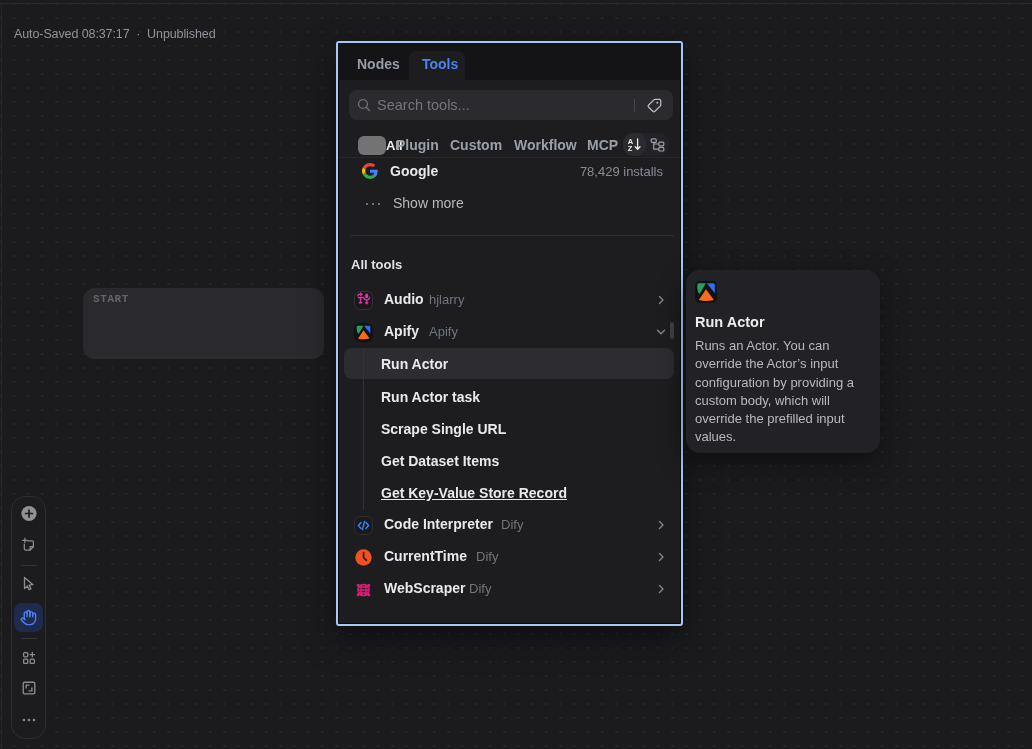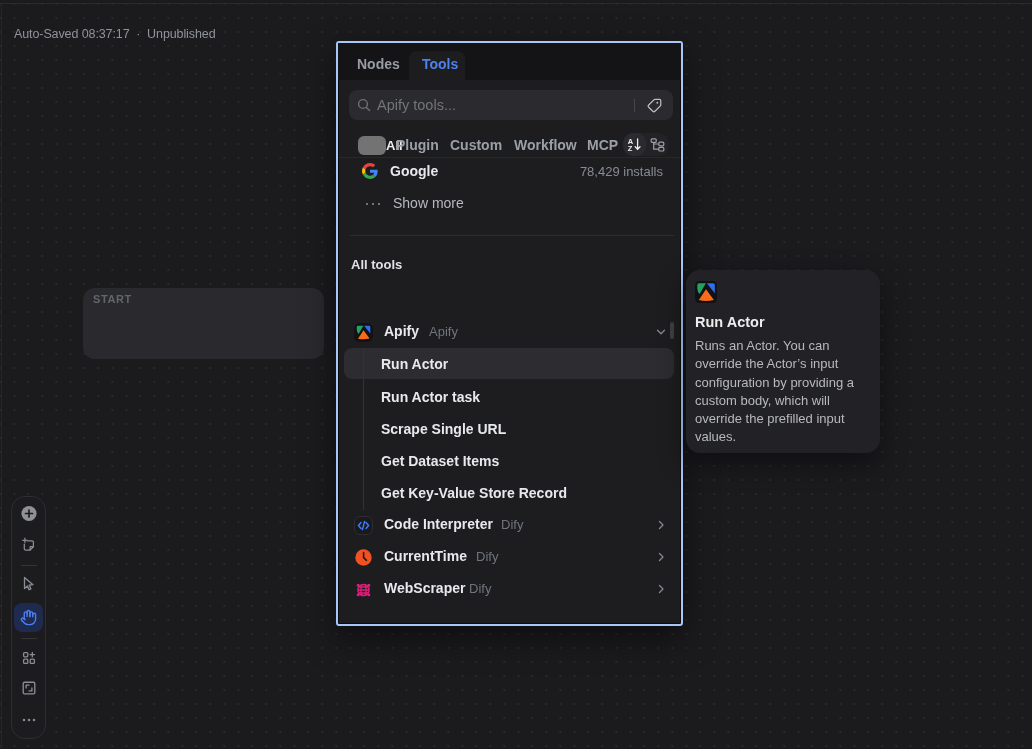--- a/index.html
+++ b/index.html
@@ -14,21 +14,21 @@
     position:absolute; inset:0;
     background-image: radial-gradient(circle, #29292d 1.1px, transparent 1.5px);
     background-size: 14px 14px;
     background-position: 7.4px 11px;
   }
   .topline { position:absolute; left:0; top:3px; width:1032px; height:1px; background:#2a2a2e; }
   .leftline { position:absolute; left:1px; top:4px; width:1px; height:745px; background:#26262a; }
   .autosave { position:absolute; left:14px; top:26.5px; font-size:12.5px; font-weight:500; color:#90939a; letter-spacing:-0.1px; }
 
   
-  .startnode { position:absolute; left:83px; top:288px; width:241px; height:71px; background:#2a2a2e; border-radius:12px; }
+  .startnode { position:absolute; left:83px; top:288px; width:241px; height:71px; background:#2a2a2e; border-radius:12px;font-family:Liberation Mono, monospace; }
   .startnode .label { position:absolute; left:10px; top:4.5px; font-size:11px; font-weight:700; letter-spacing:0.6px; color:#62656c; }
   .startnode .card { position:absolute; left:3px; top:25px; right:3px; bottom:3px; background:#1f1f23; border-radius:10px; }
   .startnode .nicon { position:absolute; left:10px; top:11px; width:23px; height:23px; border-radius:7px; background:#3567f6; display:flex; align-items:center; justify-content:center; }
   .startnode .ntitle { position:absolute; left:44px; top:14px; font-size:15px; font-weight:700; color:#f5f6f8; letter-spacing:-0.3px; }
   .startnode .plus { position:absolute; right:-9.5px; top:15px; width:13px; height:13px; border-radius:50%; background:#2e62f4; display:flex; align-items:center; justify-content:center; }
 
   
   .toolbar { position:absolute; left:11px; top:496px; width:35px; height:243px; border:1px solid #2d2d32; background:#1c1c1f; border-radius:14px; }
   .toolbar .ic { position:absolute; left:50%; transform:translateX(-50%); display:flex; align-items:center; justify-content:center; }
   .toolbar .div { position:absolute; left:9px; width:16px; height:1px; background:#333338; }
@@ -143,21 +143,21 @@
   <div class="header"></div>
   <div class="tab-tools-bg"></div>
   <div class="tab-nodes">Nodes</div>
   <div class="tab-tools">Tools</div>
 
   <div class="search">
     <svg style="position:absolute;left:8px;top:8px;" width="14" height="14" viewBox="0 0 14 14" fill="none" stroke="#6d7076" stroke-width="1.4" stroke-linecap="round">
         <circle cx="6" cy="6" r="4.4"></circle>
         <path d="M9.4 9.4L12.6 12.6"></path>
       </svg>
-    <div class="ph">Apify tools...</div>
+    <div class="ph">Search tools...</div>
     <div class="sep"></div>
     <svg style="position:absolute;right:11px;top:7.5px;" width="15" height="15" viewBox="0 0 24 24" fill="none" stroke="#b9bec6" stroke-width="2" stroke-linejoin="round">
         <g transform="scale(-1,1) translate(-24,0)">
           <path d="M12.586 2.586A2 2 0 0 0 11.172 2H4a2 2 0 0 0-2 2v7.172a2 2 0 0 0 .586 1.414l8.704 8.704a2.426 2.426 0 0 0 3.42 0l6.58-6.58a2.426 2.426 0 0 0 0-3.42z"></path>
           <circle cx="7.5" cy="7.5" r="1.5" fill="#b9bec6" stroke="none"></circle>
         </g>
       </svg>
   </div>
 
   <div class="filters">
@@ -200,20 +200,40 @@
         <circle cx="2" cy="2" r="1.1" fill="#85888e"></circle>
         <circle cx="8" cy="2" r="1.1" fill="#85888e"></circle>
         <circle cx="14" cy="2" r="1.1" fill="#85888e"></circle>
       </svg>
     <div class="rtitle" style="left:55px;font-weight:400;color:#b6b9bf;">Show more</div>
   </div>
 
   <div style="position:absolute;left:12px;top:191.5px;right:7px;height:1px;background:rgba(255,255,255,.08);"></div>
   <div class="alltools">All tools</div>
 
+  <div class="row" style="top:241px;">
+    <div class="rowicon" style="background:#19191c;border:1px solid #333338;">
+      <svg width="19" height="19" viewBox="0 0 19 19" style="position:absolute;left:-1px;top:-1px;">
+          <g stroke="#e632a8" fill="none" stroke-linecap="round">
+            <path d="M3.6 4.9q0.3-1.9 2.6-1.8h1.2" stroke-width="1.2"></path>
+            <path d="M6.5 1.9l1.5 1.3-1.5 1.3" stroke-width="1.2"></path>
+            <path d="M4.5 6.6h4M6.5 6.6v5.2M5.3 11.8h2.4" stroke-width="1.5"></path>
+            <rect x="11.2" y="2.6" width="3" height="4.6" rx="1.5" fill="#e632a8" stroke="none"></rect>
+            <path d="M9.9 6.2q0 2.8 2.8 2.8t2.8-2.8" stroke-width="1.2"></path>
+            <path d="M12.7 9v1.4" stroke-width="1.2"></path>
+            <path d="M12.7 12.9v-2.3M12.7 12.9l-1.2-1.2M12.7 12.9l1.2-1.2" stroke-width="1.2"></path>
+          </g>
+        </svg>
+    </div>
+    <div class="rtitle">Audio</div>
+    <div class="rsub" style="left:91px;">hjlarry</div>
+    <svg class="chev" width="12" height="12" viewBox="0 0 12 12" fill="none" stroke="#83868d" stroke-width="1.4" stroke-linecap="round" stroke-linejoin="round">
+        <path d="M4.5 2.5L8 6l-3.5 3.5"></path>
+      </svg>
+  </div>
 
   <div class="row" style="top:273px;">
     <div class="rowicon" style="background:#121214;">
       <svg width="17" height="17" viewBox="0 0 24 24" style="position:absolute;left:1px;top:1px;">
           <path d="M4.3 2.4h7.6L5 14.2Q2.6 12 2.5 8V4.2Q2.5 2.4 4.3 2.4Z" fill="#23a163"></path>
           <path d="M12.9 2.4h6.7Q21.6 2.4 21.6 4.4v8.9z" fill="#2d6ef5"></path>
           <path d="M12 8.9l8.6 11.7Q16.2 21.7 12 21.7q-4.3 0-7.8-1z" fill="#f86a1e"></path>
         </svg>
     </div>
     <div class="rtitle">Apify</div>
@@ -222,21 +242,21 @@
         <path d="M2.5 4.2L6 7.7l3.5-3.5"></path>
       </svg>
   </div>
 
   <div class="hl"></div>
   <div class="treeline"></div>
   <div class="subrow" style="top:313px;">Run Actor</div>
   <div class="subrow" style="top:346px;">Run Actor task</div>
   <div class="subrow" style="top:378px;">Scrape Single URL</div>
   <div class="subrow" style="top:410px;">Get Dataset Items</div>
-  <div class="subrow" style="top:442px;">Get Key-Value Store Record</div>
+  <div class="subrow" style="top:442px;text-decoration:underline;">Get Key-Value Store Record</div>
 
   <div class="row" style="top:466px;">
     <div class="rowicon" style="background:#1a1a1e;border:1px solid #2e2e33;">
       <svg width="17" height="17" viewBox="0 0 17 17" fill="none" stroke="#3b7cf7" stroke-width="1.5" stroke-linecap="round" stroke-linejoin="round" style="position:absolute;left:0;top:0;">
           <path d="M6 5.5L3.4 8.5L6 11.5M11 5.5l2.6 3L11 11.5M9.6 4.4L7.4 12.6"></path>
         </svg>
     </div>
     <div class="rtitle">Code Interpreter</div>
     <div class="rsub" style="left:163px;">Dify</div>
     <svg class="chev" width="12" height="12" viewBox="0 0 12 12" fill="none" stroke="#83868d" stroke-width="1.4" stroke-linecap="round" stroke-linejoin="round">

